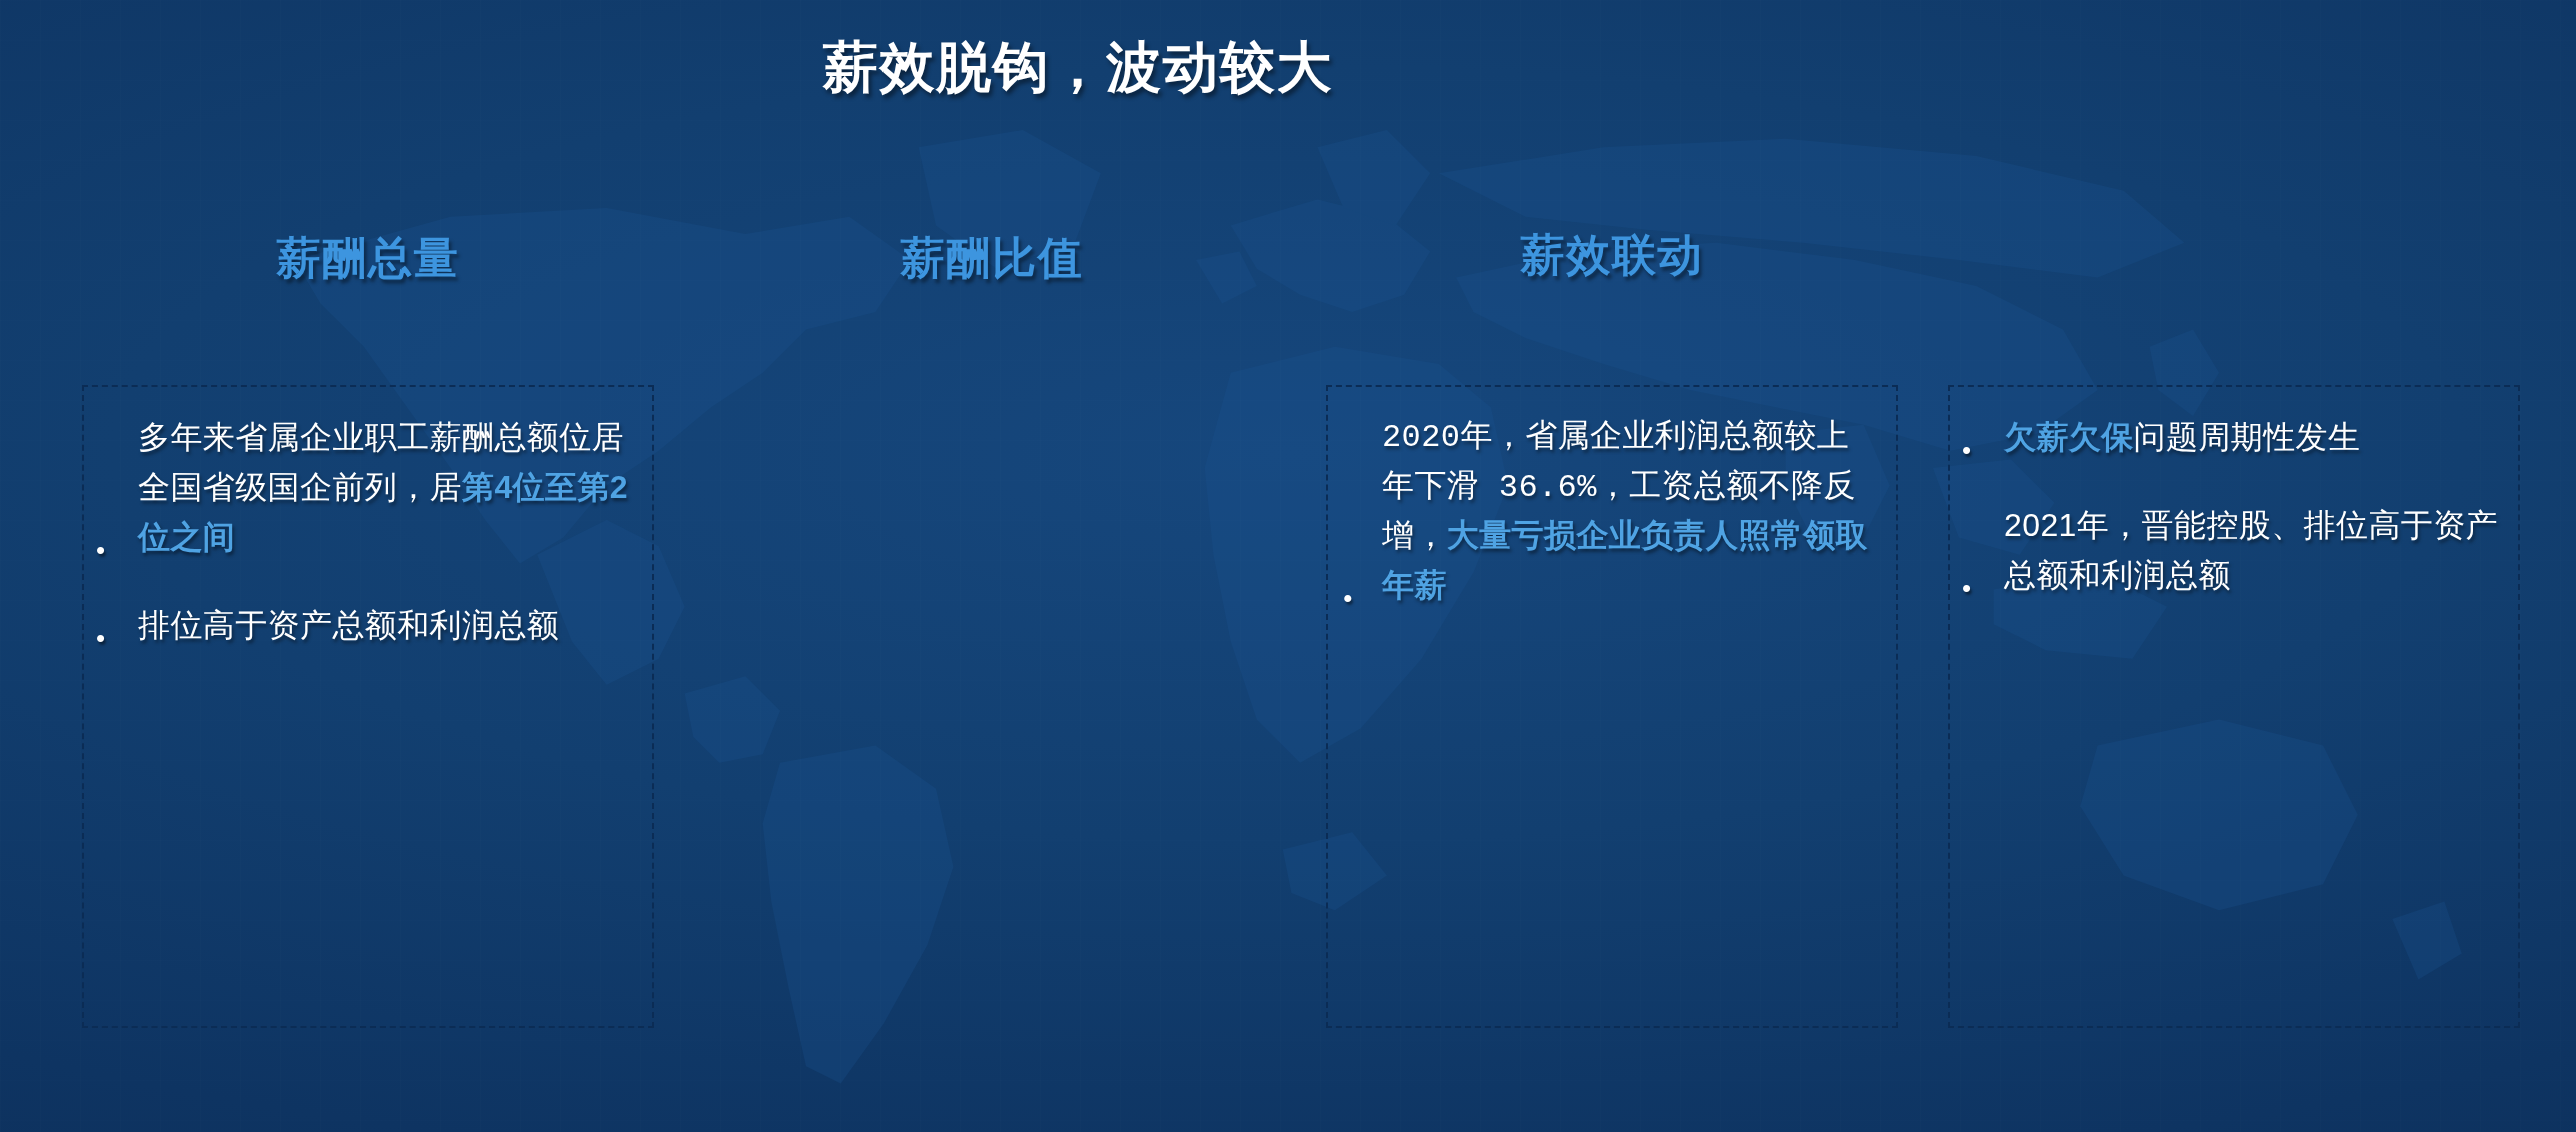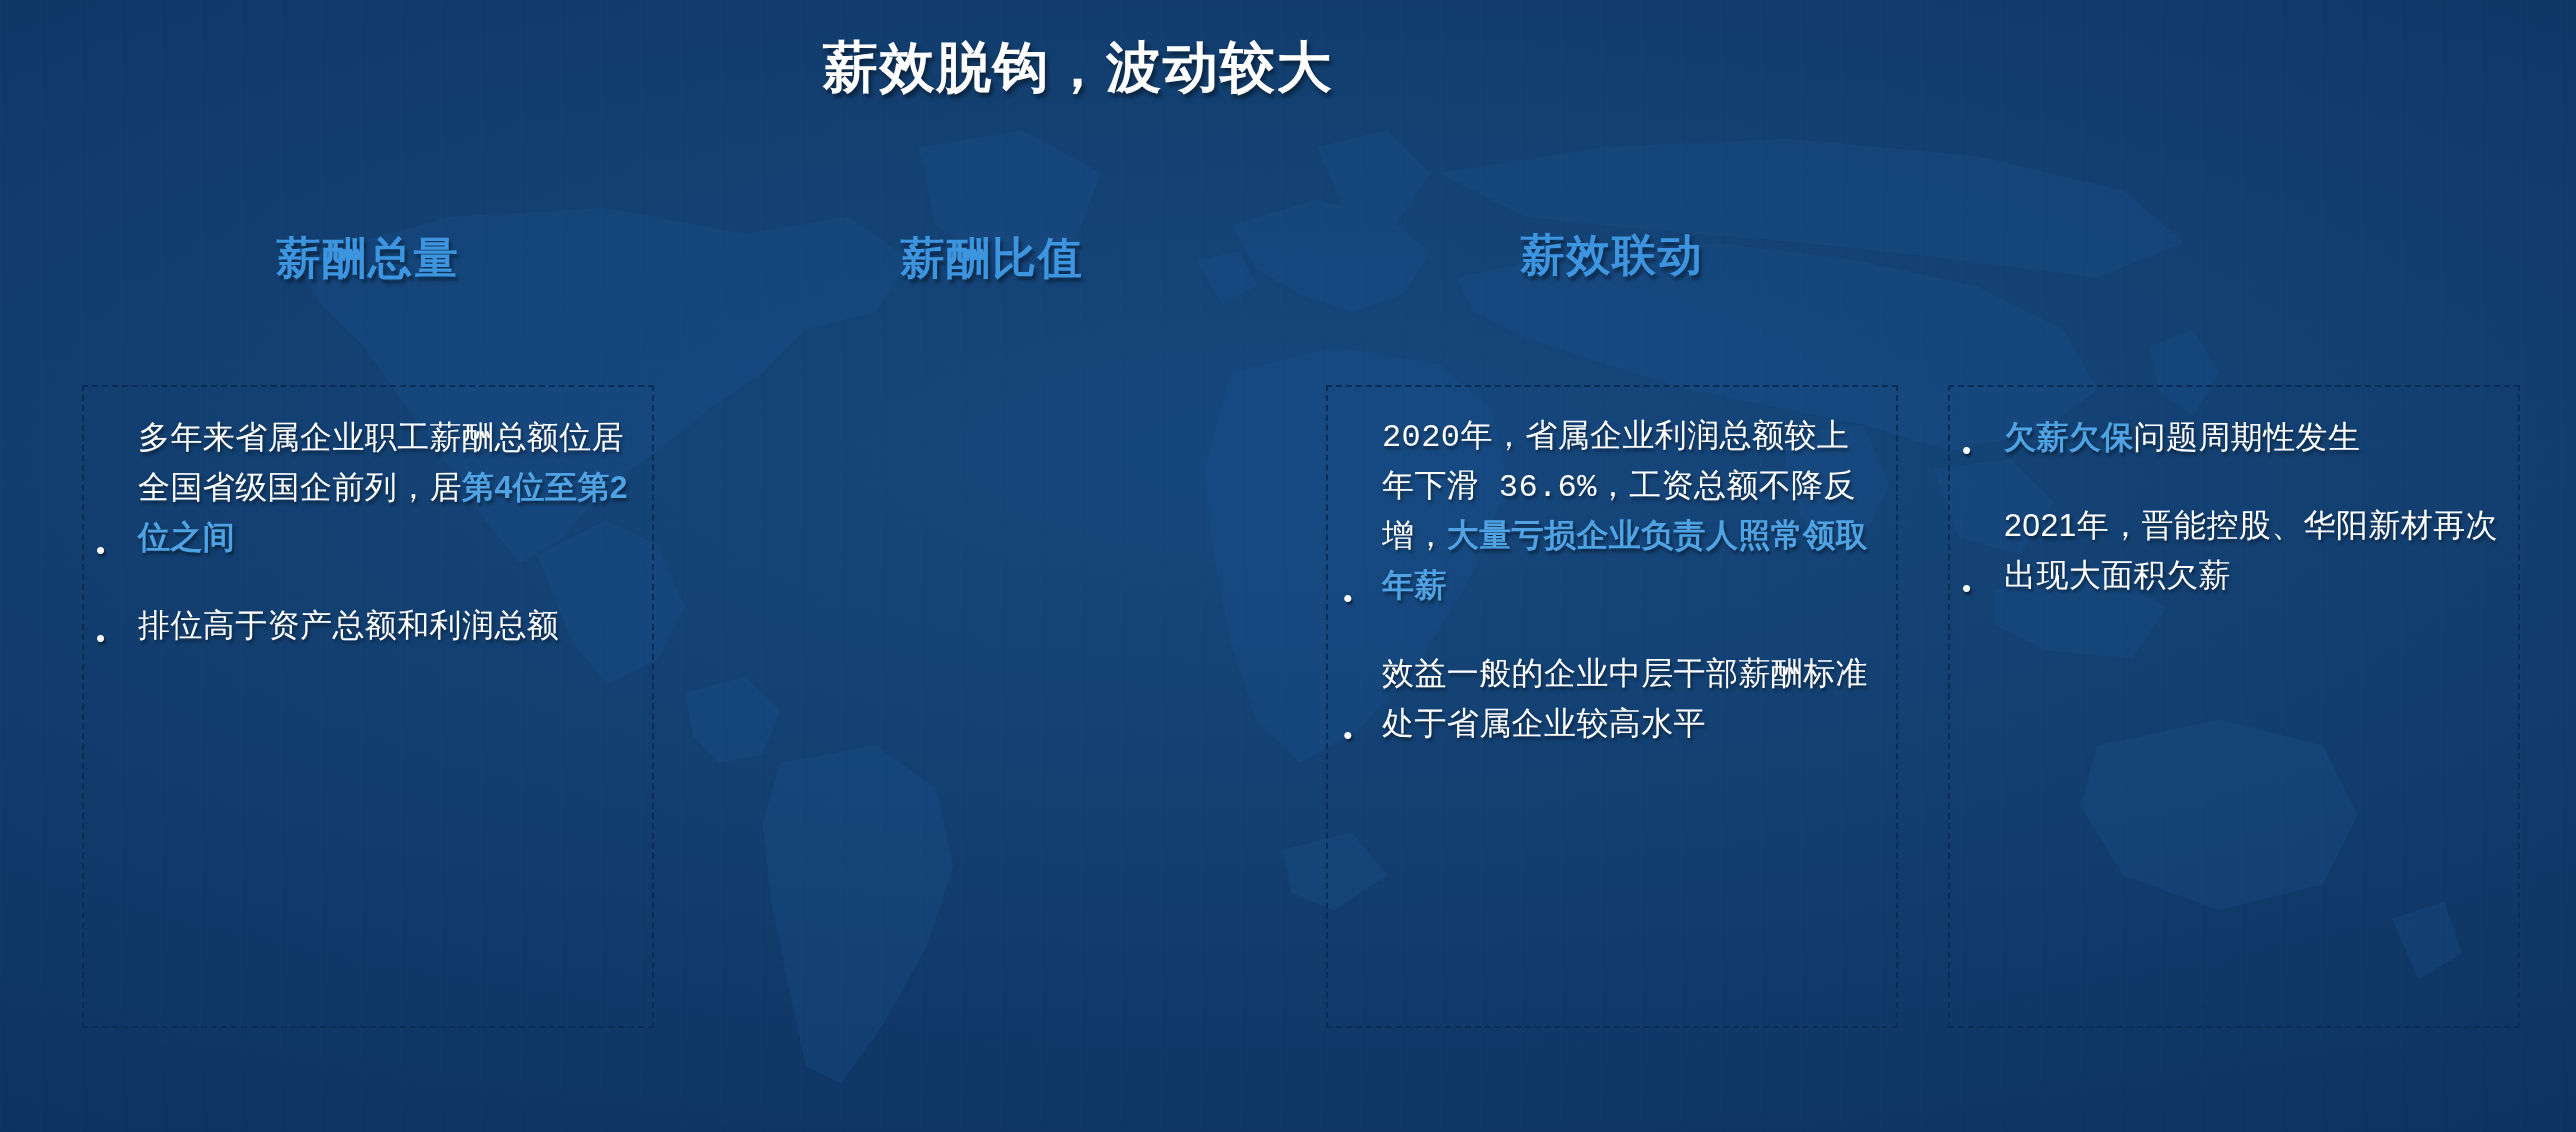--- a/index.html
+++ b/index.html
@@ -204,38 +204,34 @@
     </section>
 
     <section class="column col-3">
       <div class="col-header">薪效联动</div>
       <div class="col-box">
         <ul class="bullet-list">
           <li class="bullet-item">
             <span class="bullet-dot"></span>
             <span class="bullet-text"><span>2020年，省属企业利润总额较上年下滑 36.6%，工资总额不降反增，</span><span class="hl">大量亏损企业负责人照常领取年薪</span></span>
           </li>
-          <li class="bullet-item">
-            <span class="bullet-dot"></span>
-            <span class="bullet-text"><span>效益一般的企业中层干部薪酬标准处于省属企业较高水平</span></span>
-          </li>
         </ul>
       </div>
     </section>
 
     <section class="column col-4">
       <div class="col-box">
         <ul class="bullet-list">
           <li class="bullet-item">
             <span class="bullet-dot"></span>
             <span class="bullet-text"><span class="hl">欠薪欠保</span><span>问题周期性发生</span></span>
           </li>
           <li class="bullet-item">
             <span class="bullet-dot"></span>
-            <span class="bullet-text"><span>2021年，晋能控股、华阳新材再次出现大面积欠薪</span></span>
+            <span class="bullet-text"><span>2021年，晋能控股、排位高于资产总额和利润总额</span></span>
           </li>
         </ul>
       </div>
     </section>
 
   </div>
 </div>
 
 
 </body></html>

